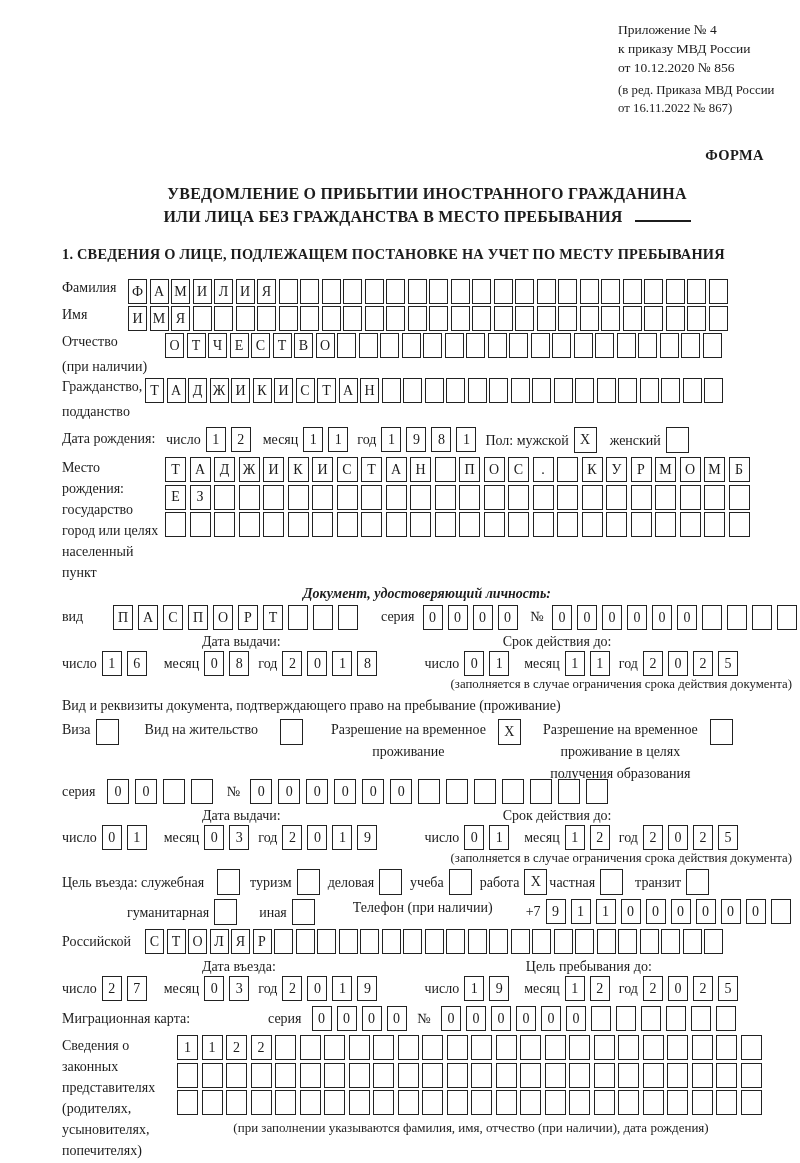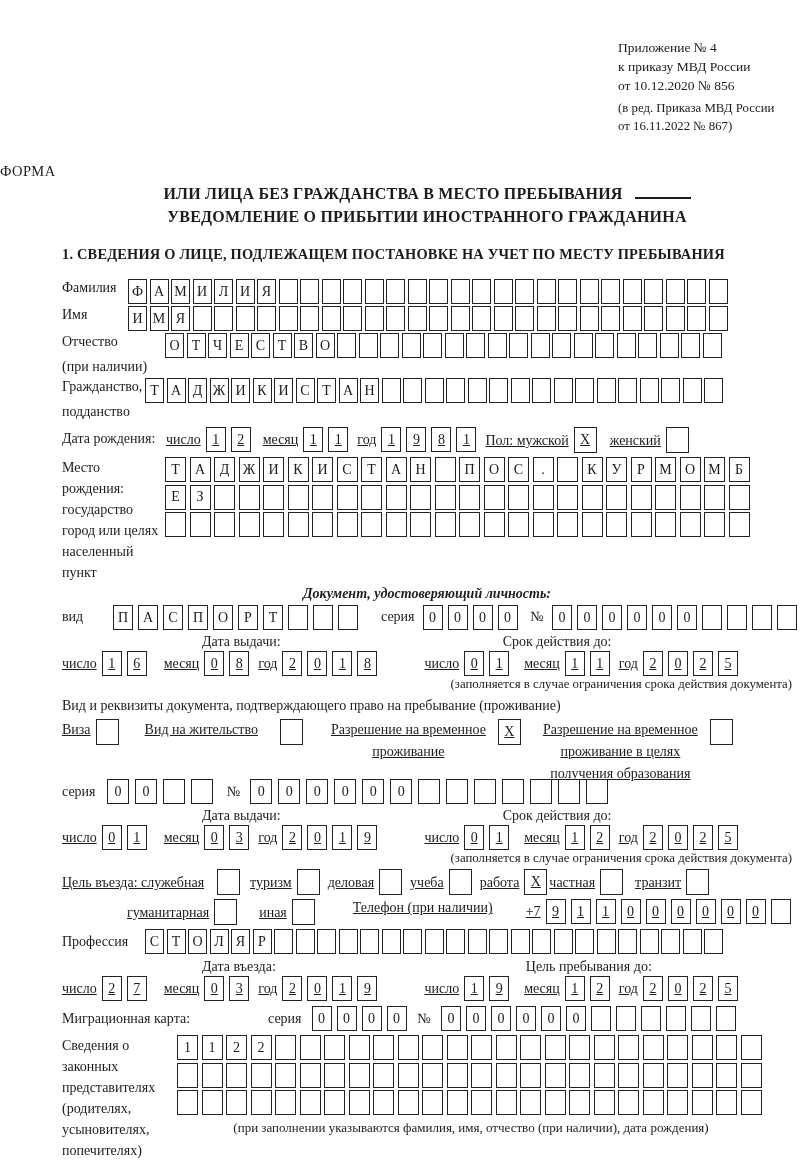--- a/index.html
+++ b/index.html
@@ -1,35 +1,35 @@
 <!DOCTYPE html>
 <html><head>
 <meta charset="utf-8">
 <style>
   html,body{margin:0;padding:0;background:#fff;}
   .page{position:relative;width:800px;height:1163px;background:#ffffff;color:#1c1c1c;
         font-family:"Liberation Serif","DejaVu Serif",serif;overflow:hidden;box-sizing:border-box;}
-  .appendix{position:absolute;left:618px;top:38px;font-size:13.5px;line-height:1.42;}
+  .appendix{position:absolute;left:618px;top:20px;font-size:13.5px;line-height:1.42;}
   .appendix .amend{font-size:12.8px;margin-top:5px;line-height:1.4;}
-  .forma{position:absolute;top:147px;left:0;right:36px;text-align:left;font-weight:normal;font-size:14.5px;letter-spacing:.4px;margin-top:16px;}
+  .forma{position:absolute;top:147px;left:0;right:36px;text-align:right;font-weight:bold;font-size:14.5px;letter-spacing:.4px;}
   .main{padding:0 8px 0 62px;}
   .title{margin-top:183px;text-align:center;font-weight:bold;font-size:16px;line-height:1.42;letter-spacing:.2px;}
   .blank{display:inline-block;width:56px;border-bottom:2px solid #1c1c1c;margin-left:12px;}
   .sec{margin-top:18px;font-weight:bold;font-size:14.4px;letter-spacing:.2px;}
   .frow{display:flex;align-items:flex-start;margin-bottom:2px;}
   .lbl{font-size:14px;line-height:1.25;flex:none;}
   .boxes{display:flex;flex-wrap:nowrap;align-items:flex-start;}
   .cb{display:inline-flex;flex:none;width:17px;height:23px;border:1.5px solid #222;background:#fff;
       align-items:center;justify-content:center;font-size:14px;margin-right:2.5px;}
   .boxes.g .cb{margin-right:5px;width:18px;}     
   .boxes.m .cb{margin-right:3.5px;width:19px;}   
   .boxes.w .cb{margin-right:6px;width:20px;}     
   .cbx{display:inline-flex;flex:none;width:21px;height:24px;border:1.5px solid #222;background:#fff;
        align-items:center;justify-content:center;font-size:14px;}
-  .dgrp{display:flex;align-items:center;flex:none;text-decoration:underline;}
+  .dgrp{display:flex;align-items:center;flex:none;}
   .dgrp .lbl{margin-right:5px;}
   .dhdr{display:flex;font-size:14px;margin-bottom:1px;}
   .note{font-size:12.8px;text-align:right;margin-bottom:3px;}
   .stack>.boxes{margin-bottom:2.5px;}
   .center-b{font-weight:bold;text-align:center;font-size:14px;margin:2px 0 3px 0;font-style:italic;}
   .intro{font-size:14px;line-height:1.5;margin-bottom:3px;}
   .optlbl{font-size:14px;text-align:center;line-height:1.55;}
   .reps-note{font-size:13px;text-align:center;margin-top:5px;}
 </style>
 </head>
@@ -44,22 +44,22 @@
     <div class="amend">
       <div>(в ред. Приказа МВД России</div>
       <div>от 16.11.2022 № 867)</div>
     </div>
   </div>
 
   <div class="forma">ФОРМА</div>
 
   <div class="main">
     <div class="title">
+      <div>УВЕДОМЛЕНИЕ О ПРИБЫТИИ ИНОСТРАННОГО ГРАЖДАНИНА</div>
       <div><span>ИЛИ ЛИЦА БЕЗ ГРАЖДАНСТВА В МЕСТО ПРЕБЫВАНИЯ</span><span class="blank"></span></div>
-      <div>УВЕДОМЛЕНИЕ О ПРИБЫТИИ ИНОСТРАННОГО ГРАЖДАНИНА</div>
     </div>
 
     <div class="sec">1. СВЕДЕНИЯ О ЛИЦЕ, ПОДЛЕЖАЩЕМ ПОСТАНОВКЕ НА УЧЕТ ПО МЕСТУ ПРЕБЫВАНИЯ</div>
 
     <div class="frow" style="margin-top:16px">
       <span class="lbl" style="width:66px">Фамилия</span>
       <span class="boxes">
           <span class="cb">Ф</span>
           <span class="cb">А</span>
           <span class="cb">М</span>
@@ -576,21 +576,21 @@
             <span class="cb">0</span>
             <span class="cb">0</span>
             <span class="cb">0</span>
             <span class="cb">0</span>
             <span class="cb"></span>
           </span>
         </span>
     </div>
 
     <div class="frow" style="margin-bottom:5px">
-      <span class="lbl" style="width:83px;line-height:25px">Профессия</span>
+      <span class="lbl" style="width:83px;line-height:25px">Российской</span>
       <span class="boxes">
           <span class="cb">С</span>
           <span class="cb">Т</span>
           <span class="cb">О</span>
           <span class="cb">Л</span>
           <span class="cb">Я</span>
           <span class="cb">Р</span>
           <span class="cb"></span>
           <span class="cb"></span>
           <span class="cb"></span>

